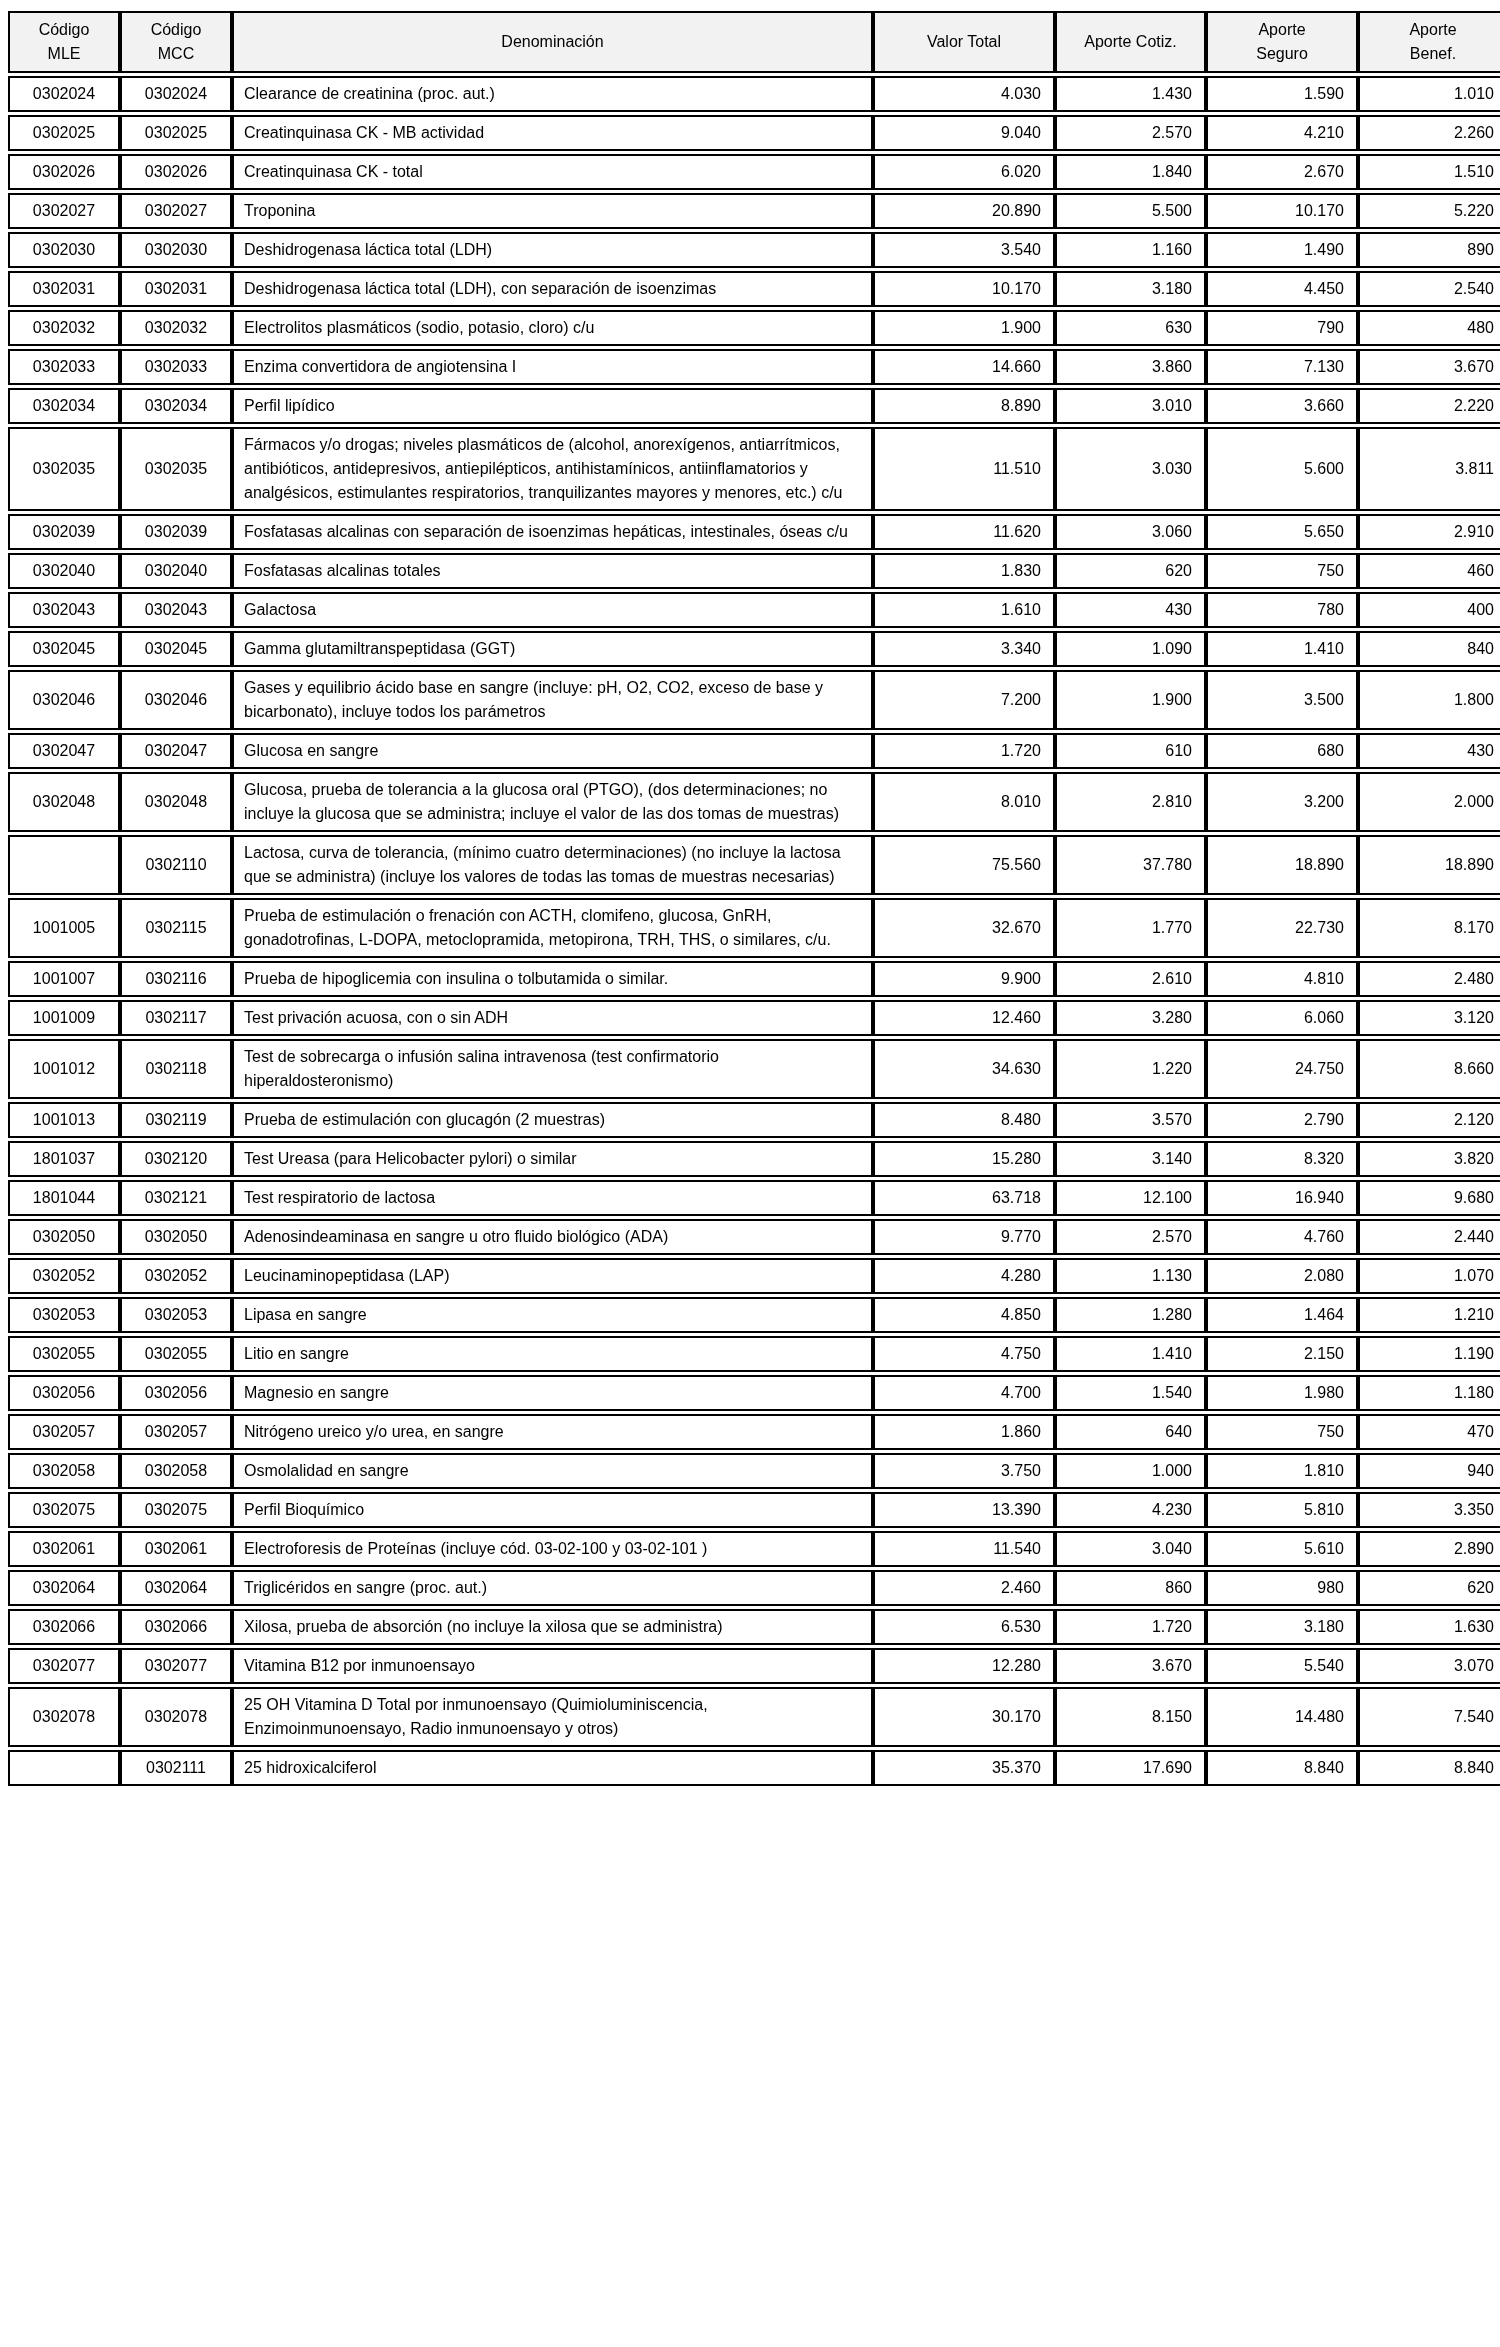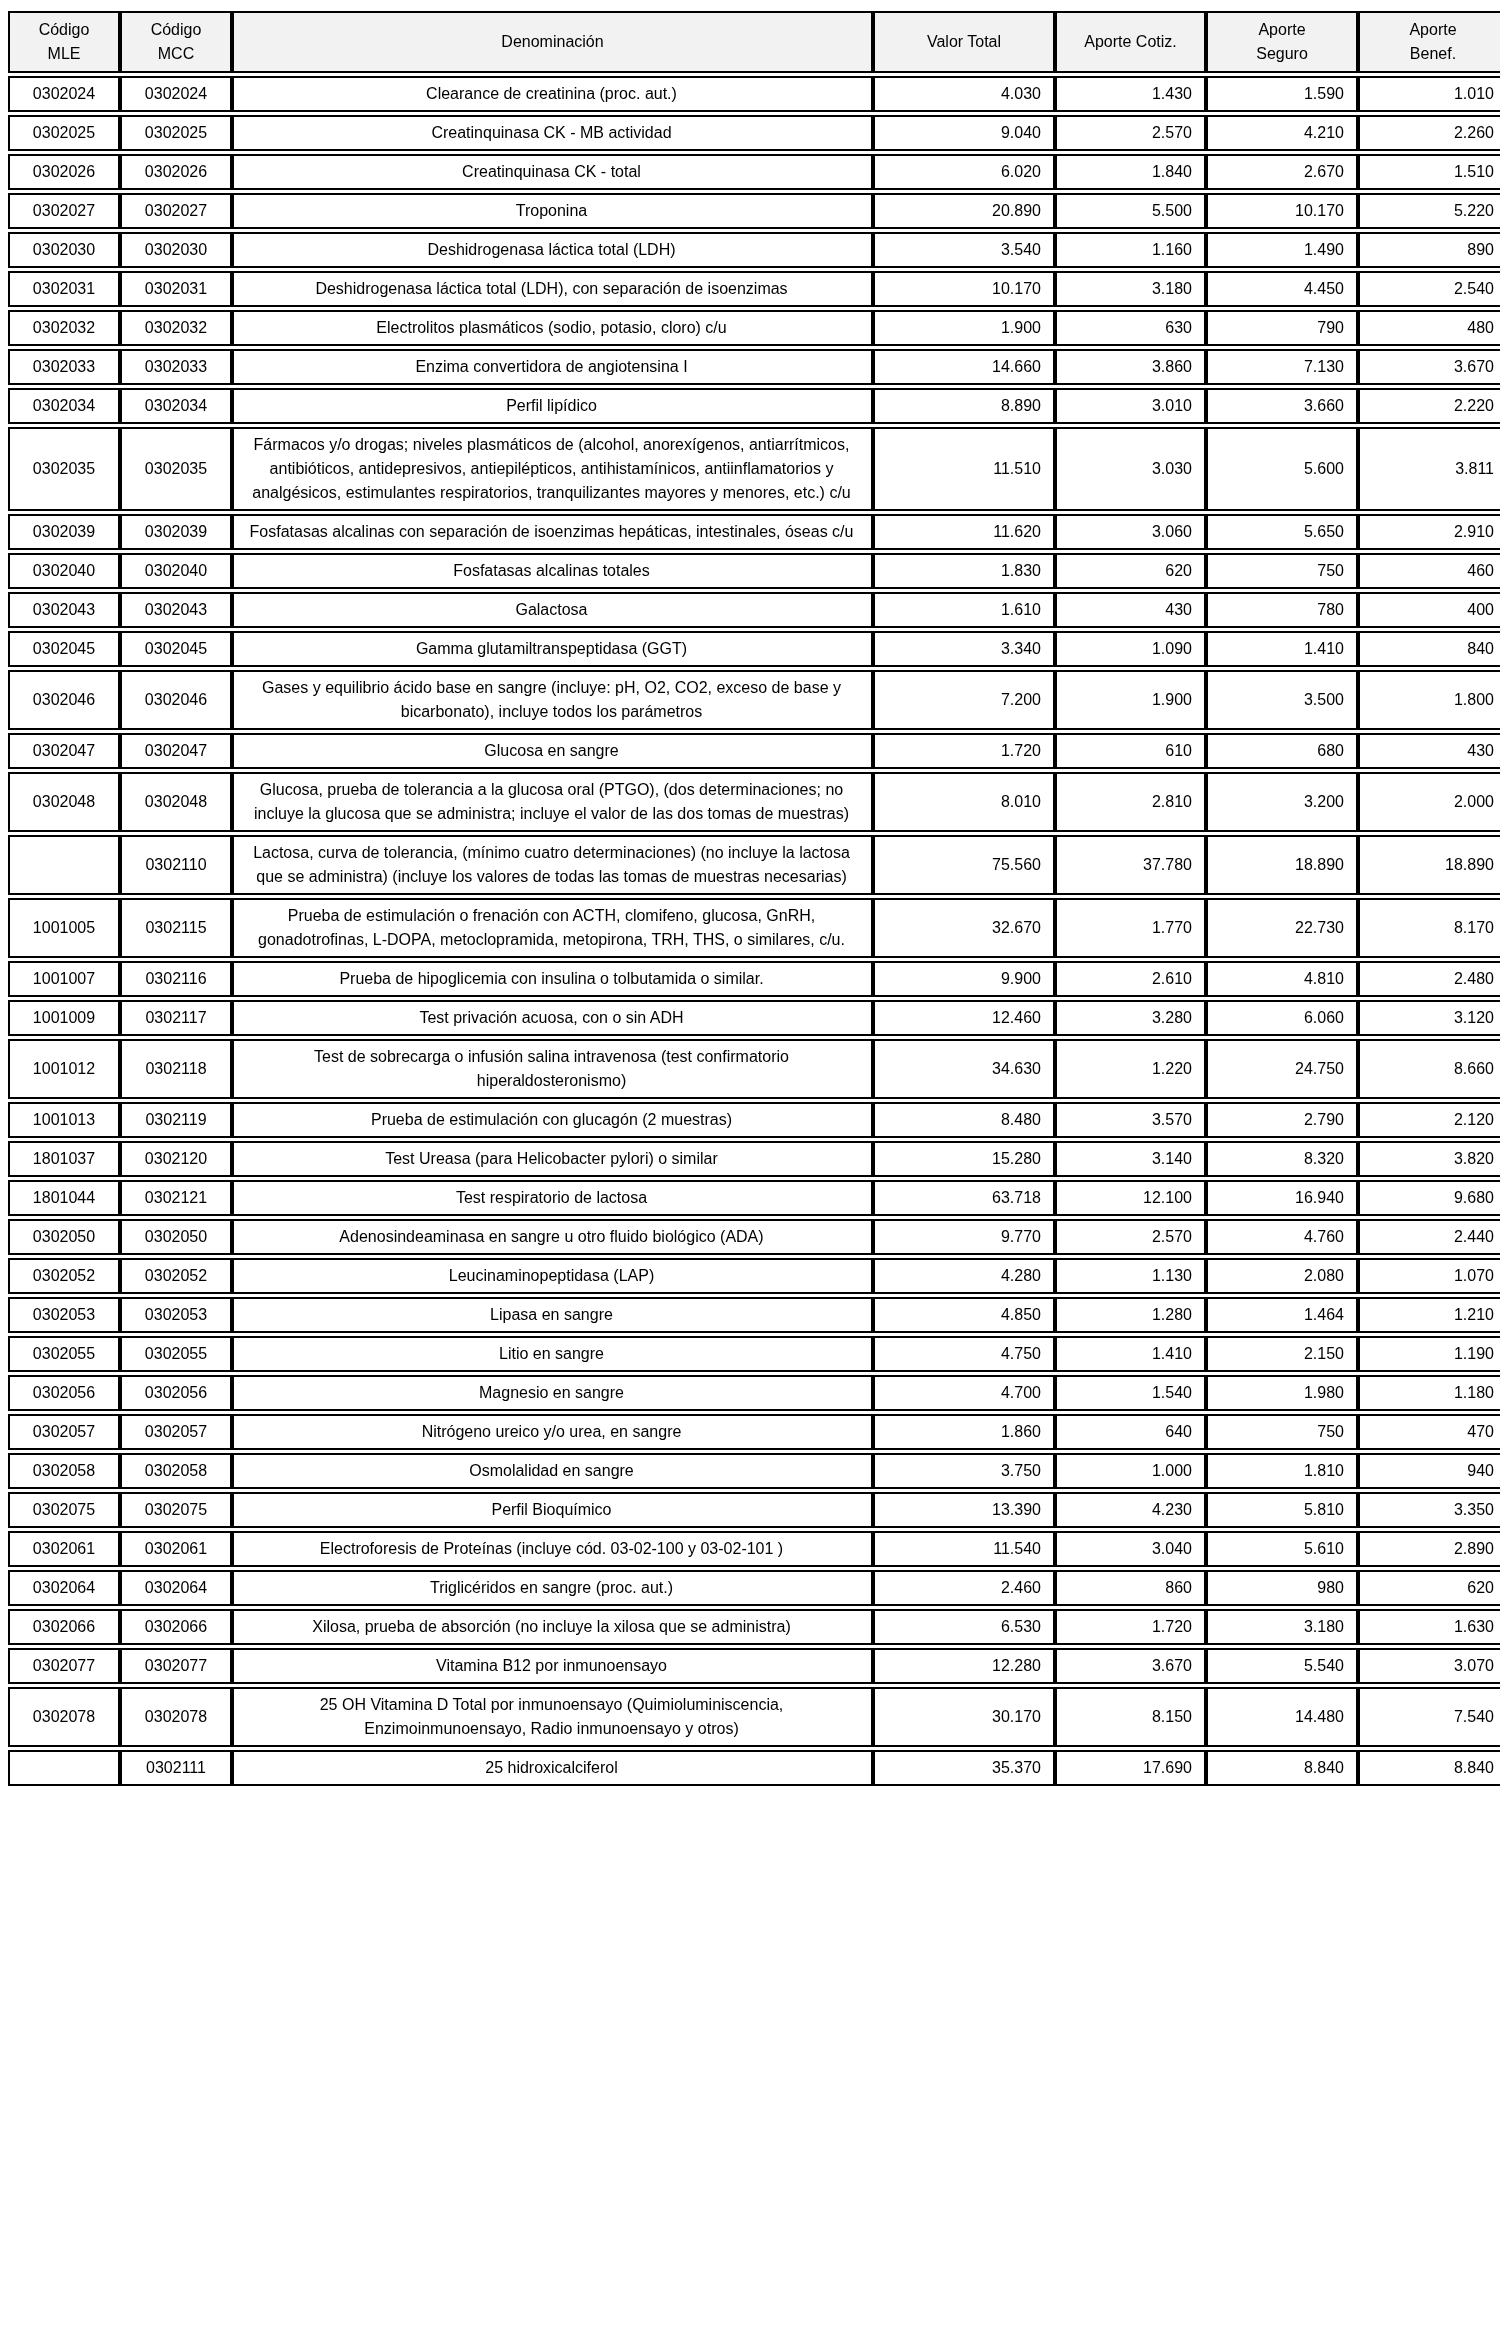--- a/index.html
+++ b/index.html
@@ -33,21 +33,21 @@
     font-weight: 400;
     text-align: center;
     white-space: pre-line;
     padding: 5px 4px;
   }
   td.c-code {
     text-align: center;
     padding: 4px 4px;
   }
   td.c-denom {
-    text-align: center;
+    text-align: left;
     padding-left: 10px;
     padding-right: 12px;
   }
   td.c-num {
     text-align: right;
     padding-right: 12px;
   }
 </style>
 </head>
 <body>

